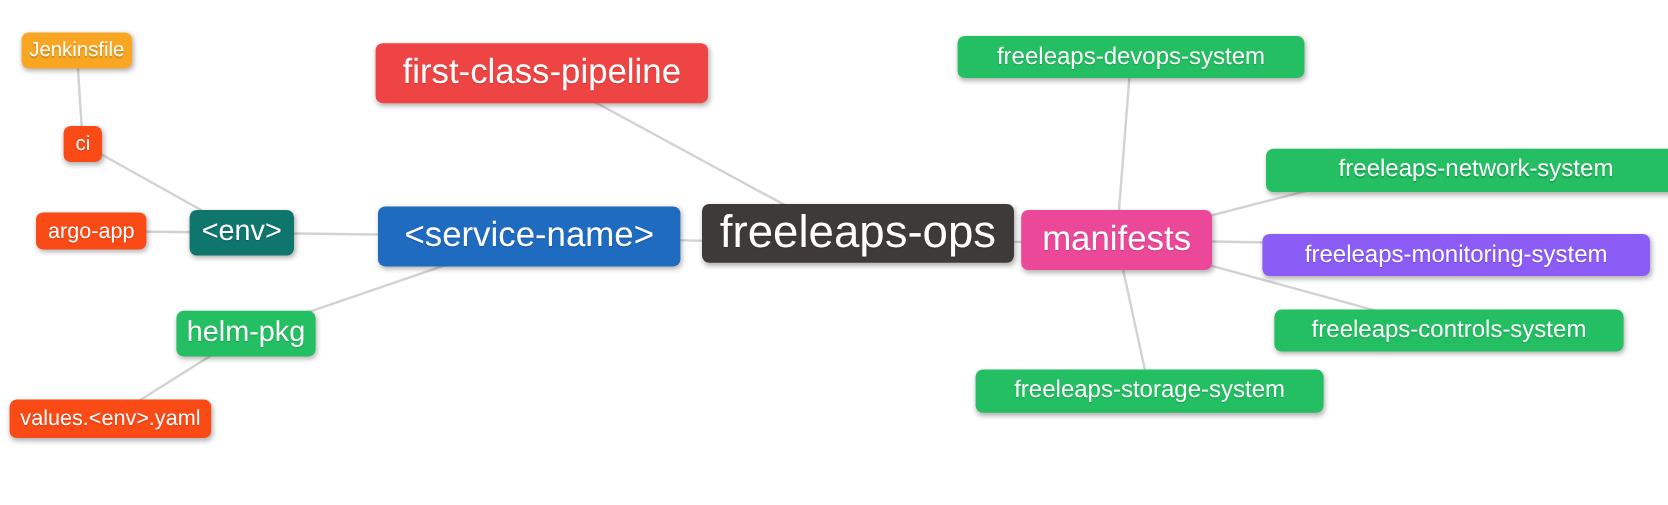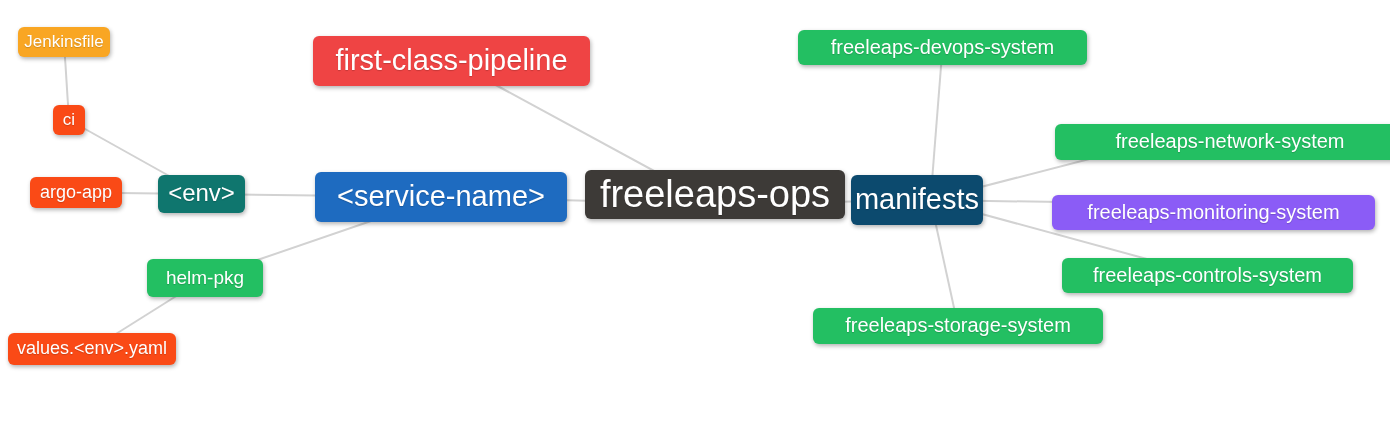--- a/index.html
+++ b/index.html
@@ -70,28 +70,28 @@
   <div class="node-layer">
       <div class="node" style="left: 585px; top: 170px; width: 260px; height: 49px; background: rgb(61, 58, 55);">
         <span style="font-size: 38px; color: rgb(255, 255, 255);">freeleaps-ops</span>
       </div>
       <div class="node" style="left: 313px; top: 36px; width: 277px; height: 50px; background: #ef4444;">
         <span style="font-size: 29px; color: rgb(255, 255, 255);">first-class-pipeline</span>
       </div>
       <div class="node" style="left: 315px; top: 172px; width: 252px; height: 50px; background: rgb(30, 107, 192);">
         <span style="font-size: 29px; color: rgb(255, 255, 255);">&lt;service-name&gt;</span>
       </div>
-      <div class="node" style="left: 851px; top: 175px; width: 132px; height: 50px; background: #0c4a6e;">
+      <div class="node" style="left: 851px; top: 175px; width: 159px; height: 50px; background: #ec4899;">
         <span style="font-size: 29px; color: rgb(255, 255, 255);">manifests</span>
       </div>
       <div class="node" style="left: 158px; top: 175px; width: 87px; height: 38px; background: #0f766e;">
         <span style="font-size: 24px; color: rgb(255, 255, 255);">&lt;env&gt;</span>
       </div>
       <div class="node" style="left: 147px; top: 259px; width: 116px; height: 38px; background: rgb(35, 191, 98);">
-        <span style="font-size: 19px; color: rgb(255, 255, 255);">helm-pkg</span>
+        <span style="font-size: 24px; color: rgb(255, 255, 255);">helm-pkg</span>
       </div>
       <div class="node" style="left: 53px; top: 105px; width: 32px; height: 30px; background: rgb(250, 74, 22);">
         <span style="font-size: 17px; color: rgb(255, 255, 255);">ci</span>
       </div>
       <div class="node" style="left: 30px; top: 177px; width: 92px; height: 31px; background: rgb(250, 74, 22);">
         <span style="font-size: 18px; color: rgb(255, 255, 255);">argo-app</span>
       </div>
       <div class="node" style="left: 8px; top: 333px; width: 168px; height: 32px; background: rgb(250, 74, 22);">
         <span style="font-size: 18px; color: rgb(255, 255, 255);">values.&lt;env&gt;.yaml</span>
       </div>

